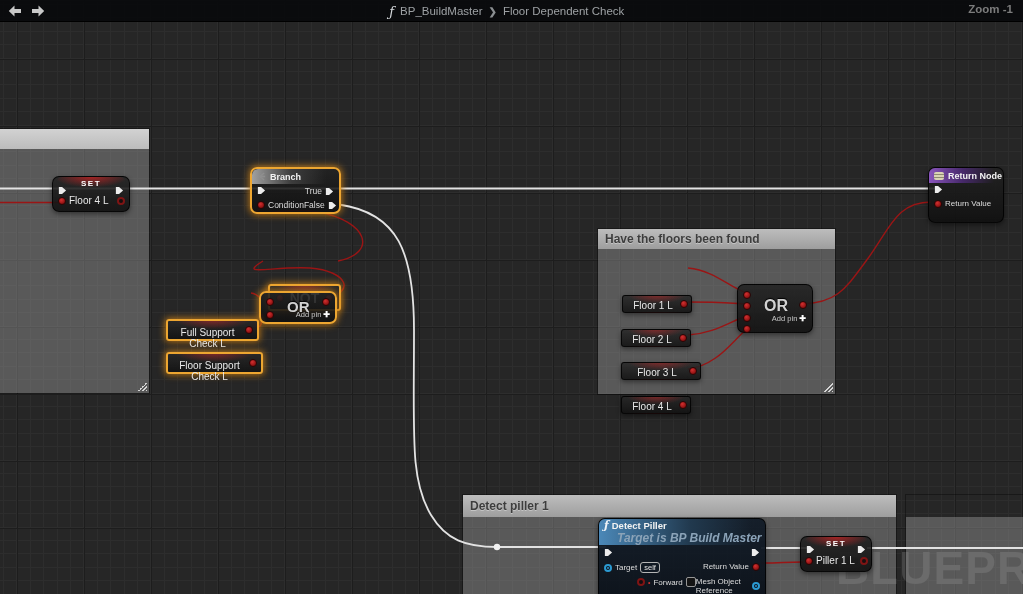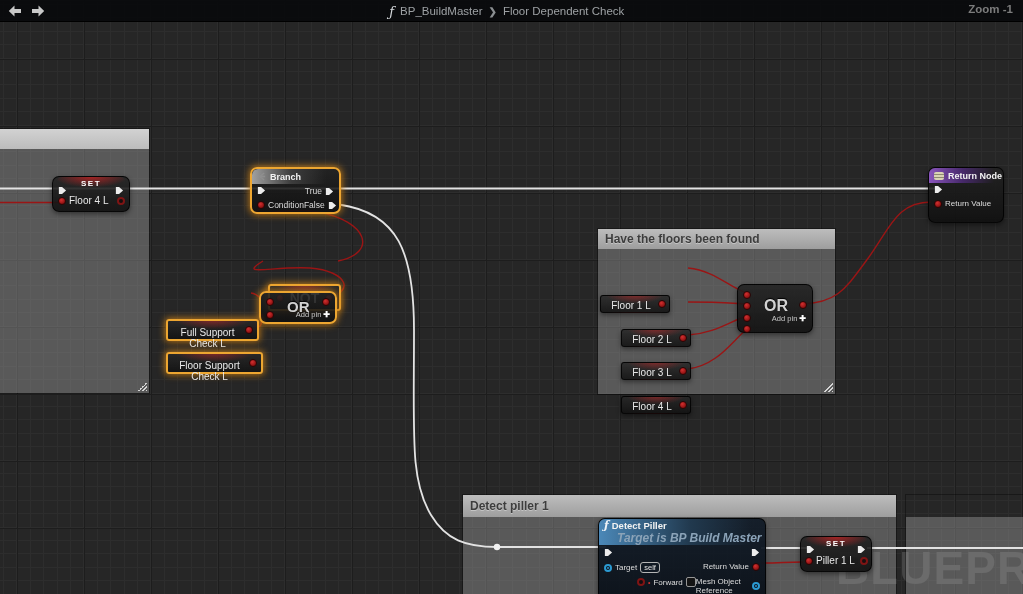--- a/index.html
+++ b/index.html
@@ -233,29 +233,29 @@
 <div class="node pill selected" style="left:166px; top:283px; width:93px; height:22px;">
   <div class="varlabel" style="position:absolute; left:0; right:10px; top:6px; text-align:center;">Full Support Check L</div>
   <span class="pin red abs" style="right:4px; top:5px;"></span>
 </div>
 
 <div class="node pill selected" style="left:166px; top:316px; width:97px; height:22px;">
   <div class="varlabel" style="position:absolute; left:0; right:10px; top:6px; text-align:center;">Floor Support Check L</div>
   <span class="pin red abs" style="right:4px; top:5px;"></span>
 </div>
 
-<div class="node pill" style="left:600px; top:259px; width:70px; height:18px;">
+<div class="node pill" style="left:622px; top:259px; width:70px; height:18px;">
   <div class="varlabel" style="position:absolute; left:0; right:8px; top:4px; text-align:center;">Floor 1 L</div>
   <span class="pin red abs" style="right:3px; top:4px;"></span>
 </div>
 <div class="node pill" style="left:621px; top:293px; width:70px; height:18px;">
   <div class="varlabel" style="position:absolute; left:0; right:8px; top:4px; text-align:center;">Floor 2 L</div>
   <span class="pin red abs" style="right:3px; top:4px;"></span>
 </div>
-<div class="node pill" style="left:621px; top:326px; width:70px; height:18px;">
+<div class="node pill" style="left:621px; top:326px; width:80px; height:18px;">
   <div class="varlabel" style="position:absolute; left:0; right:8px; top:4px; text-align:center;">Floor 3 L</div>
   <span class="pin red abs" style="right:3px; top:4px;"></span>
 </div>
 <div class="node pill" style="left:621px; top:360px; width:70px; height:18px;">
   <div class="varlabel" style="position:absolute; left:0; right:8px; top:4px; text-align:center;">Floor 4 L</div>
   <span class="pin red abs" style="right:3px; top:4px;"></span>
 </div>
 
 <div class="node" style="left:737px; top:284px; width:76px; height:49px;">
   <div class="bigop" style="position:absolute; left:26px; top:13px; font-size:16px;">OR</div>

